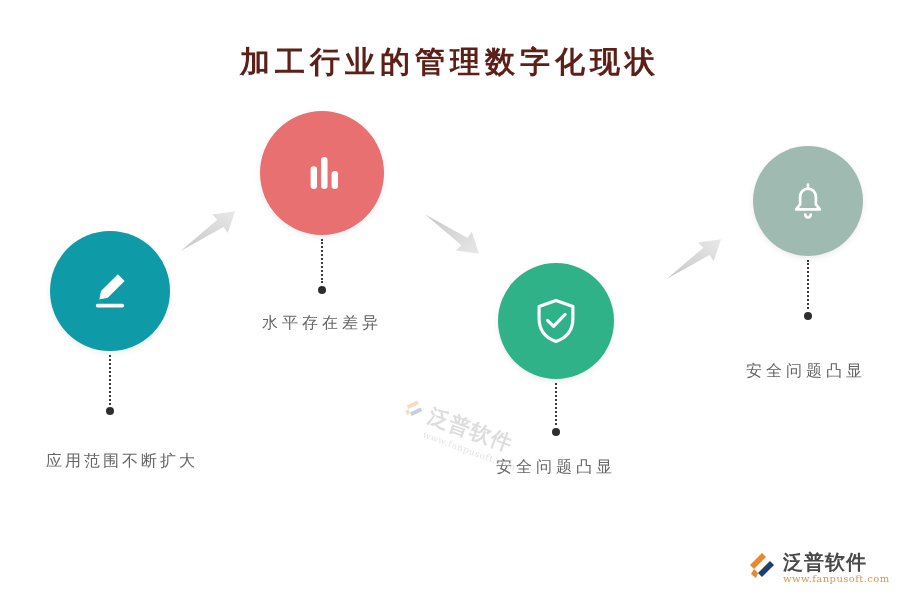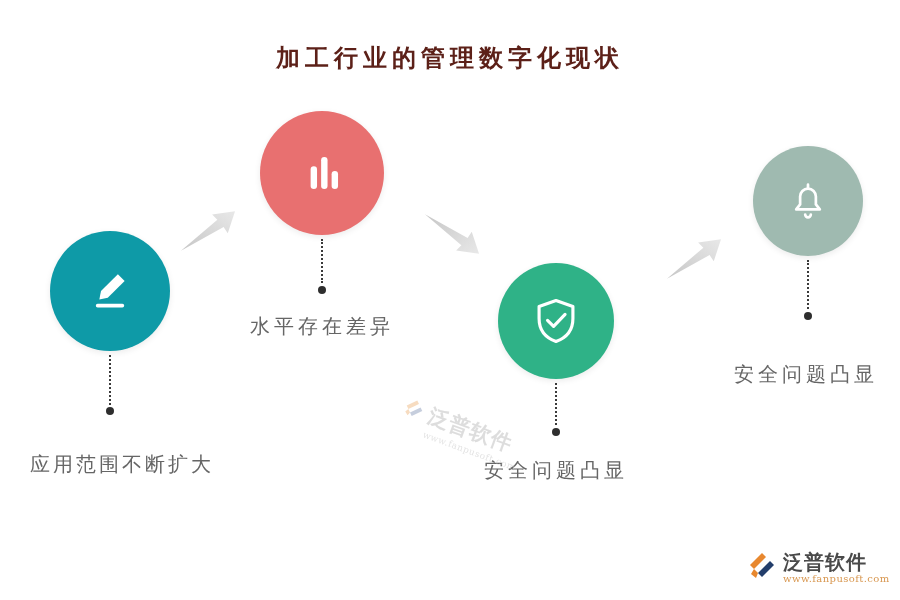--- a/index.html
+++ b/index.html
@@ -1,34 +1,34 @@
 <!DOCTYPE html>
 <html><head>
 <meta charset="utf-8">
 <style>
   html,body{margin:0;padding:0;background:#ffffff;}
   .canvas{position:relative;width:900px;height:600px;background:#fff;overflow:hidden;
           font-family:"DejaVu Serif","Liberation Serif",serif;}
   .title{position:absolute;left:0;top:42px;width:100%;text-align:center;margin:0;
-         font-size:24px;font-weight:bold;letter-spacing:5px;}
+         font-size:30px;font-weight:bold;letter-spacing:5px;}
   .circle{position:absolute;border-radius:50%;display:flex;align-items:center;justify-content:center;
           box-shadow:0 2px 6px rgba(0,0,0,.08);}
   .c1{left:50px;top:231px;width:120px;height:120px;}
   .c2{left:260px;top:111px;width:124px;height:124px;}
   .c3{left:498px;top:263px;width:116px;height:116px;}
   .c4{left:753px;top:146px;width:110px;height:110px;}
   .dotline{position:absolute;width:0;border-left:2px dotted #3a3a3a;}
   .l1{left:109px;top:355px;height:50px;}
   .l2{left:321px;top:239px;height:44px;}
   .l3{left:555px;top:383px;height:42px;}
   .l4{left:807px;top:260px;height:49px;}
   .dot{position:absolute;width:8px;height:8px;border-radius:50%;background:#2e2e2e;}
   .d1{left:106px;top:407px;} .d2{left:318px;top:286px;}
   .d3{left:552px;top:428px;} .d4{left:804px;top:312px;}
-  .step-label{position:absolute;width:230px;text-align:center;font-size:20px;color:#666;letter-spacing:4px;}
+  .step-label{position:absolute;width:230px;text-align:center;font-size:16px;color:#666;letter-spacing:4px;}
   .t1{left:7px;top:451px;letter-spacing:3px;}
   .t2{left:207px;top:313px;}
   .t3{left:441px;top:457px;}
   .t4{left:691px;top:361px;}
   .arrow{position:absolute;width:64px;height:52px;}
   .a1{left:176px;top:203px;}
   .a2{left:420px;top:210px;transform:scaleY(-1);}
   .a3{left:662px;top:231px;}
   .watermark{position:absolute;left:398px;top:413px;transform:rotate(20deg);opacity:.55;}
   .wm-row{display:flex;align-items:center;gap:5px;}

